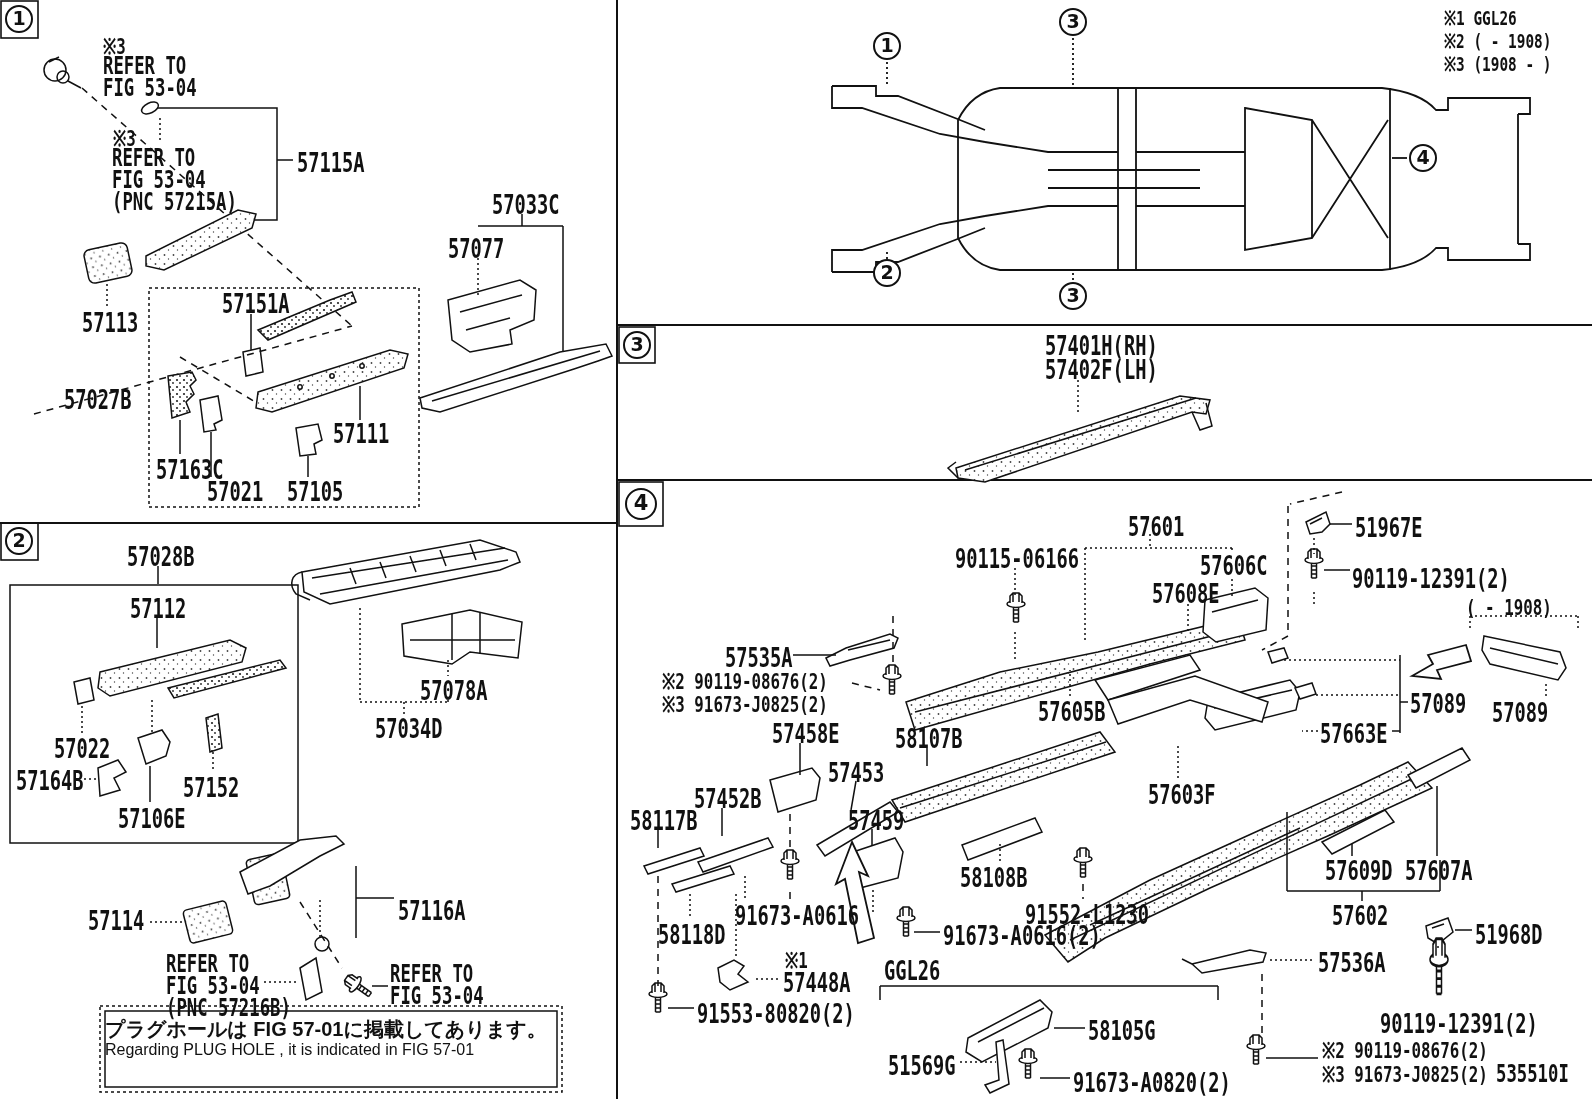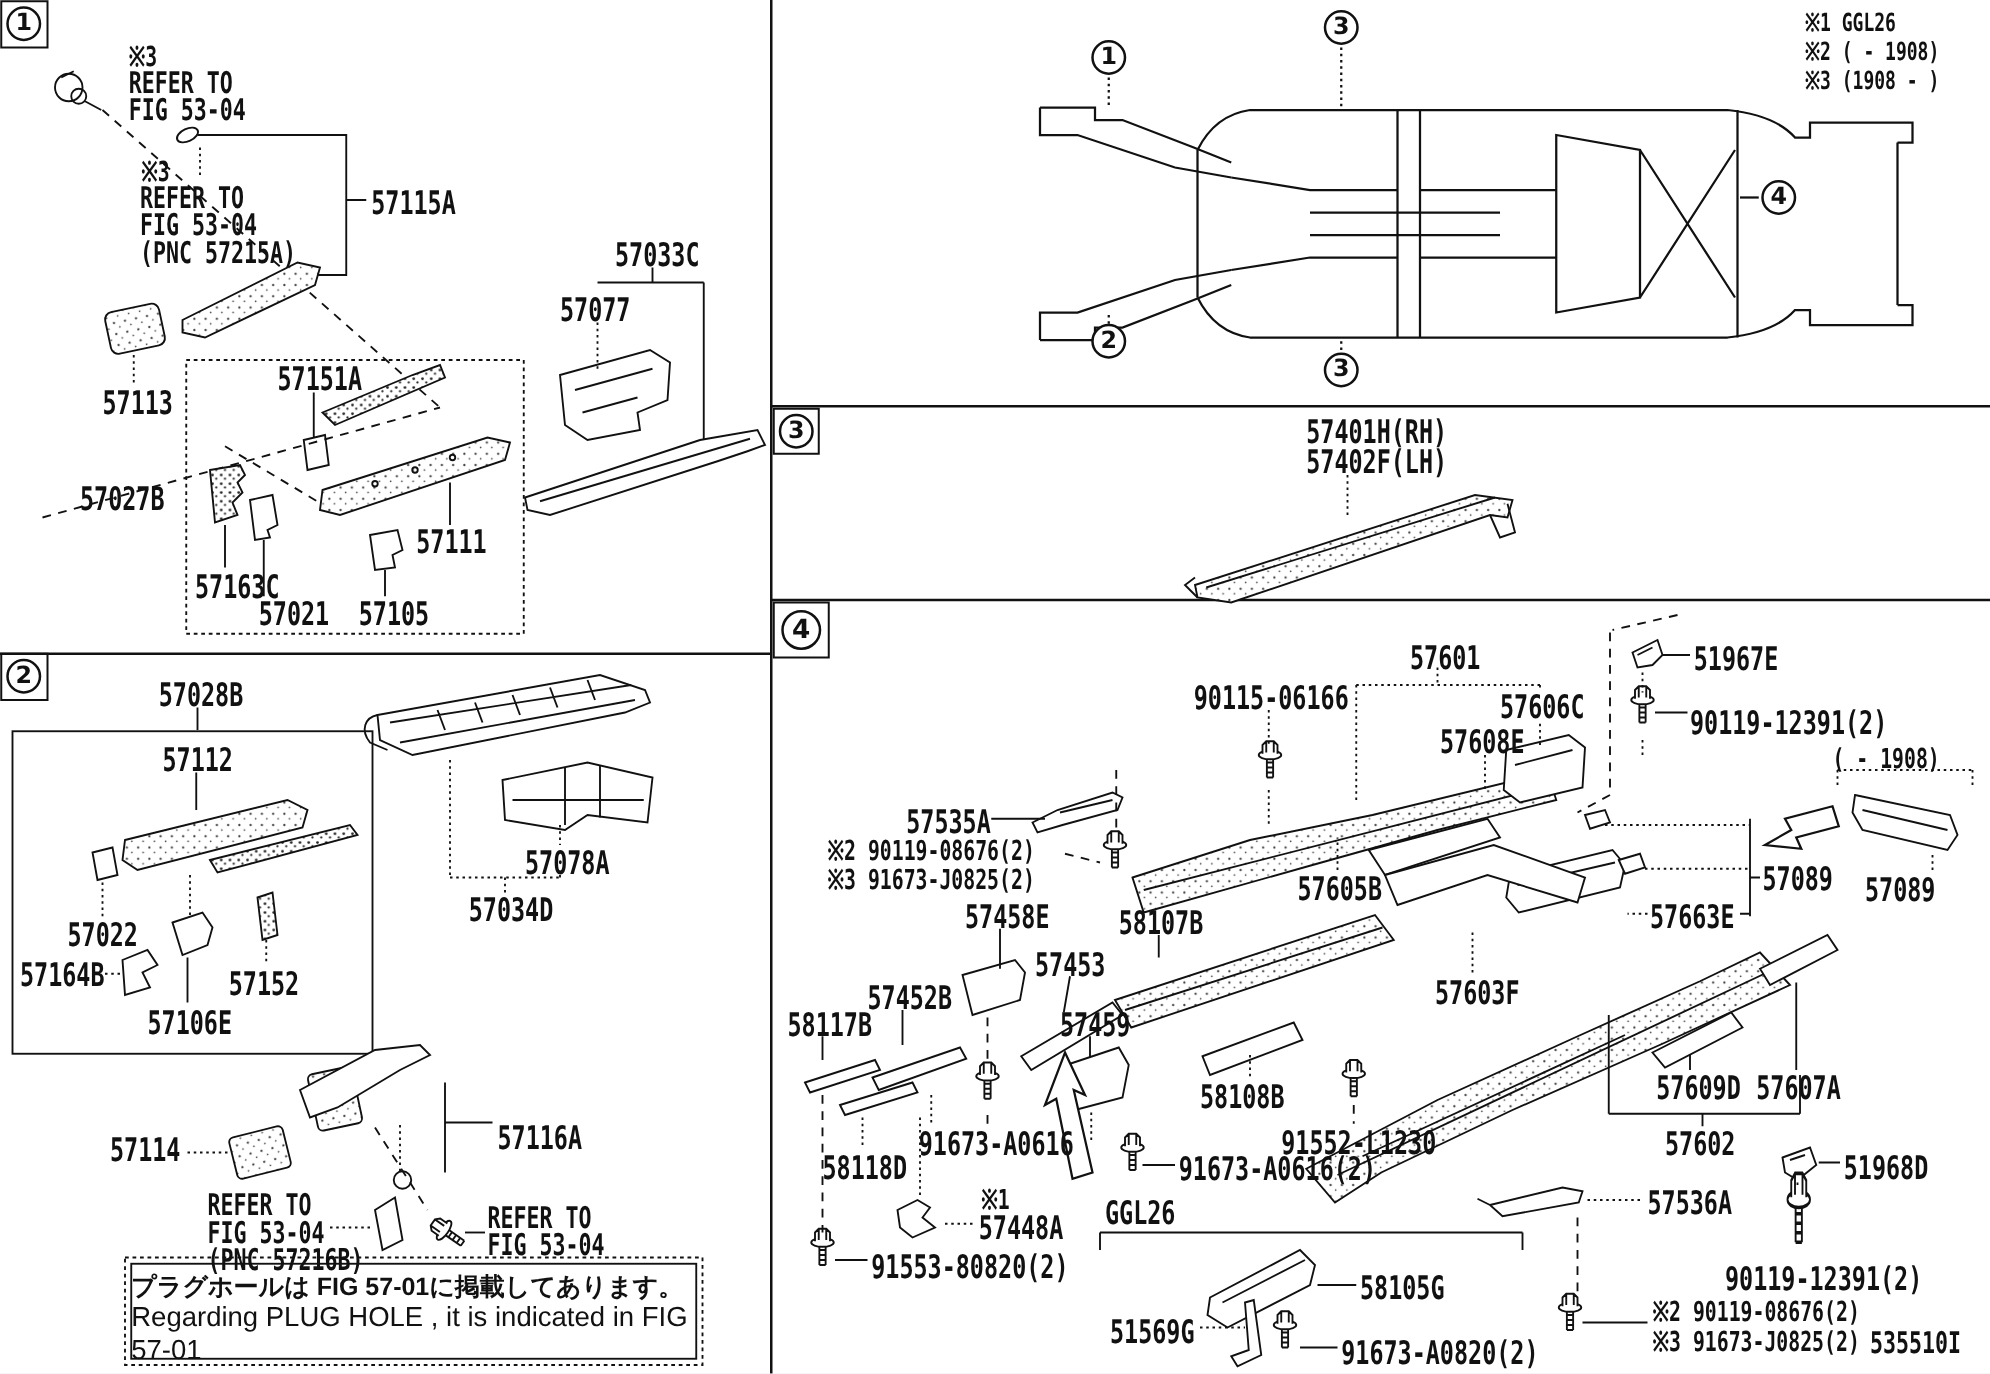--- a/index.html
+++ b/index.html
@@ -10,21 +10,21 @@
        transform:scaleX(0.72);transform-origin:0 0;}
   .md{font-size:24px;}
   .sm{font-size:22px;}
   .xs{font-size:20px;}
   .circ{position:absolute;width:28px;height:28px;border:2.5px solid #111;border-radius:50%;
         box-sizing:border-box;text-align:center;line-height:23px;font-size:19px;font-weight:bold;
         font-family:"DejaVu Sans",sans-serif;background:#fff;}
   .big{width:32px;height:32px;line-height:27px;font-size:21px;}
   .ctr{position:absolute;transform:none;font-family:Liberation Sans, sans-serif;}
   .jp{font-size:20px;font-weight:bold;}
-  .en{font-size:22px;font-weight:normal;}
+  .en{font-size:16px;font-weight:normal;}
   .rf{font-size:22px;font-weight:bold;}
   .code{font-size:24px;}
 </style>
 </head>
 <body>
 
 <div class="stage">
 
 <svg width="1592" height="1099" viewBox="0 0 1592 1099">
   <defs>

